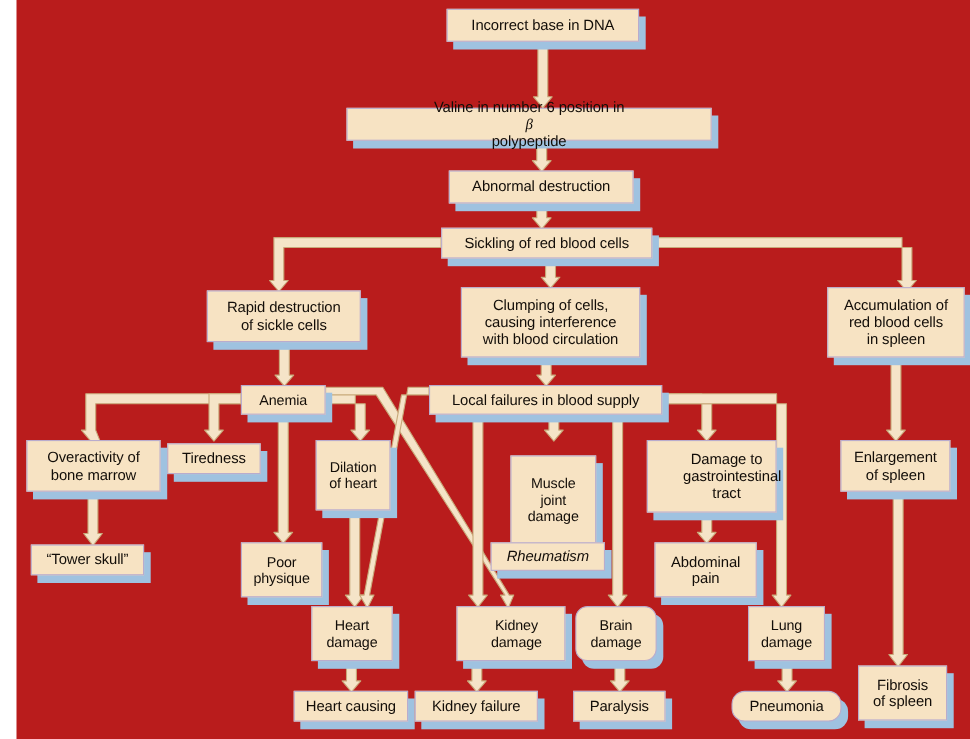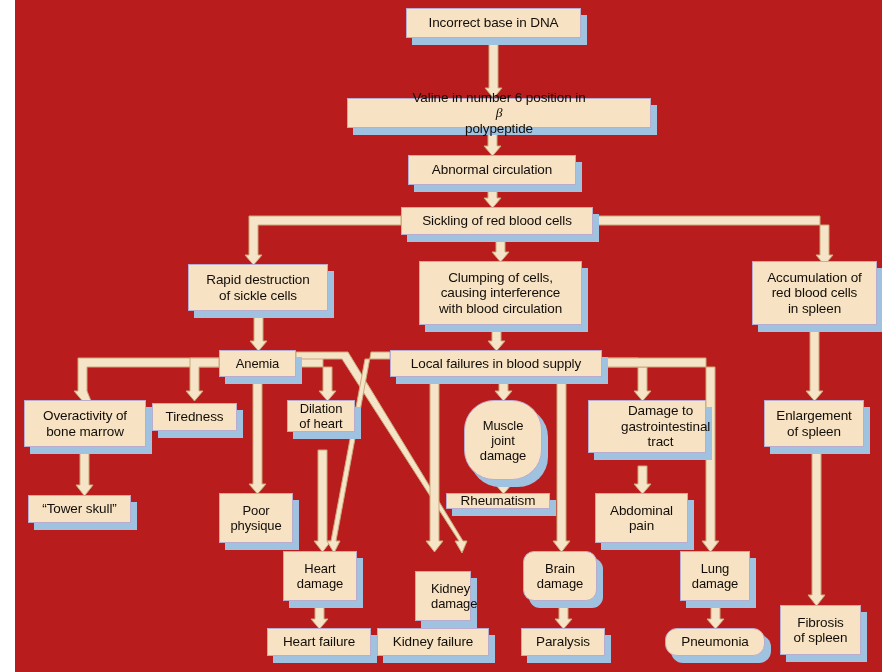--- a/index.html
+++ b/index.html
@@ -100,25 +100,25 @@
       <path d="M696,601 L696,619 L692,619 L700.5,629 L709,619 L705,619 L705,601 Z"></path>
 
       <path d="M797,447 L797,595 L793,595 L801.5,606 L810,595 L806,595 L806,447 Z"></path>
     </g>
   </svg>
 
   <div id="nodes">
       <div class="node" style="left: 391px; top: 8px; width: 175px; height: 30px;">
         <span>Incorrect base in DNA</span>
       </div>
-      <div class="node" style="left: 332px; top: 98px; width: 304px; height: 30px; text-align: center;">
+      <div class="node" style="left: 300px; top: 98px; width: 332px; height: 30px; text-align: center;">
         <span>Valine in number 6 position in <span class="beta">β</span> polypeptide</span>
       </div>
       <div class="node" style="left: 393px; top: 155px; width: 168px; height: 30px;">
-        <span>Abnormal circulation</span>
+        <span>Abnormal destruction</span>
       </div>
       <div class="node" style="left: 386px; top: 207px; width: 192px; height: 28px;">
         <span>Sickling of red blood cells</span>
       </div>
       <div class="node" style="left: 173px; top: 264px; width: 140px; height: 47px;">
         <span>Rapid destruction
 of sickle cells</span>
       </div>
       <div class="node" style="left: 404px; top: 261px; width: 163px; height: 64px;">
         <span>Clumping of cells,
@@ -136,74 +136,74 @@
       <div class="node" style="left: 375px; top: 350px; width: 212px; height: 27px;">
         <span>Local failures in blood supply</span>
       </div>
       <div class="node" style="left: 9px; top: 400px; width: 122px; height: 47px;">
         <span>Overactivity of
 bone marrow</span>
       </div>
       <div class="node" style="left: 137px; top: 403px; width: 85px; height: 28px;">
         <span>Tiredness</span>
       </div>
-      <div class="node small" style="left: 272px; top: 400px; width: 68px; height: 32px;">
+      <div class="node small" style="left: 272px; top: 400px; width: 68px; height: 64px;">
         <span>Dilation
 of heart</span>
       </div>
-      <div class="node small" style="left: 449px; top: 400px; width: 78px; height: 80px; border-radius: 30px;">
+      <div class="node small" style="left: 449px; top: 414px; width: 78px; height: 80px;">
         <span>Muscle
 joint
 damage</span>
       </div>
-      <div class="node" style="left: 573px; top: 400px; width: 118px; height: 53px; padding-left: 32px;">
+      <div class="node" style="left: 573px; top: 400px; width: 118px; height: 66px; padding-left: 32px;">
         <span>Damage to
 gastrointestinal
 tract</span>
       </div>
       <div class="node" style="left: 749px; top: 400px; width: 100px; height: 47px;">
         <span>Enlargement
 of spleen</span>
       </div>
       <div class="node" style="left: 13px; top: 495px; width: 103px; height: 28px;">
         <span>“Tower skull”</span>
       </div>
       <div class="node small" style="left: 204px; top: 493px; width: 74px; height: 50px;">
         <span>Poor
 physique</span>
       </div>
-      <div class="node" style="left: 431px; top: 493px; width: 104px; height: 16px;">
+      <div class="node" style="left: 431px; top: 493px; width: 104px; height: 26px; font-style: italic;">
         <span>Rheumatism</span>
       </div>
       <div class="node" style="left: 580px; top: 493px; width: 93px; height: 50px;">
         <span>Abdominal
 pain</span>
       </div>
       <div class="node small" style="left: 268px; top: 551px; width: 74px; height: 50px;">
         <span>Heart
 damage</span>
       </div>
-      <div class="node small" style="left: 400px; top: 571px; width: 56px; height: 50px; padding-left: 15px;">
+      <div class="node small" style="left: 400px; top: 551px; width: 99px; height: 50px; padding-left: 15px;">
         <span>Kidney
 damage</span>
       </div>
       <div class="node small" style="left: 508px; top: 551px; width: 74px; height: 50px; border-radius: 11px;">
         <span>Brain
 damage</span>
       </div>
       <div class="node small" style="left: 665px; top: 551px; width: 70px; height: 50px;">
         <span>Lung
 damage</span>
       </div>
       <div class="node" style="left: 765px; top: 605px; width: 81px; height: 50px;">
         <span>Fibrosis
 of spleen</span>
       </div>
       <div class="node" style="left: 252px; top: 628px; width: 104px; height: 28px;">
-        <span>Heart failure</span>
+        <span>Heart causing</span>
       </div>
       <div class="node" style="left: 362px; top: 628px; width: 112px; height: 28px;">
         <span>Kidney failure</span>
       </div>
       <div class="node" style="left: 506px; top: 628px; width: 84px; height: 28px;">
         <span>Paralysis</span>
       </div>
       <div class="node" style="left: 650px; top: 628px; width: 100px; height: 28px; border-radius: 12px;">
         <span>Pneumonia</span>
       </div>

